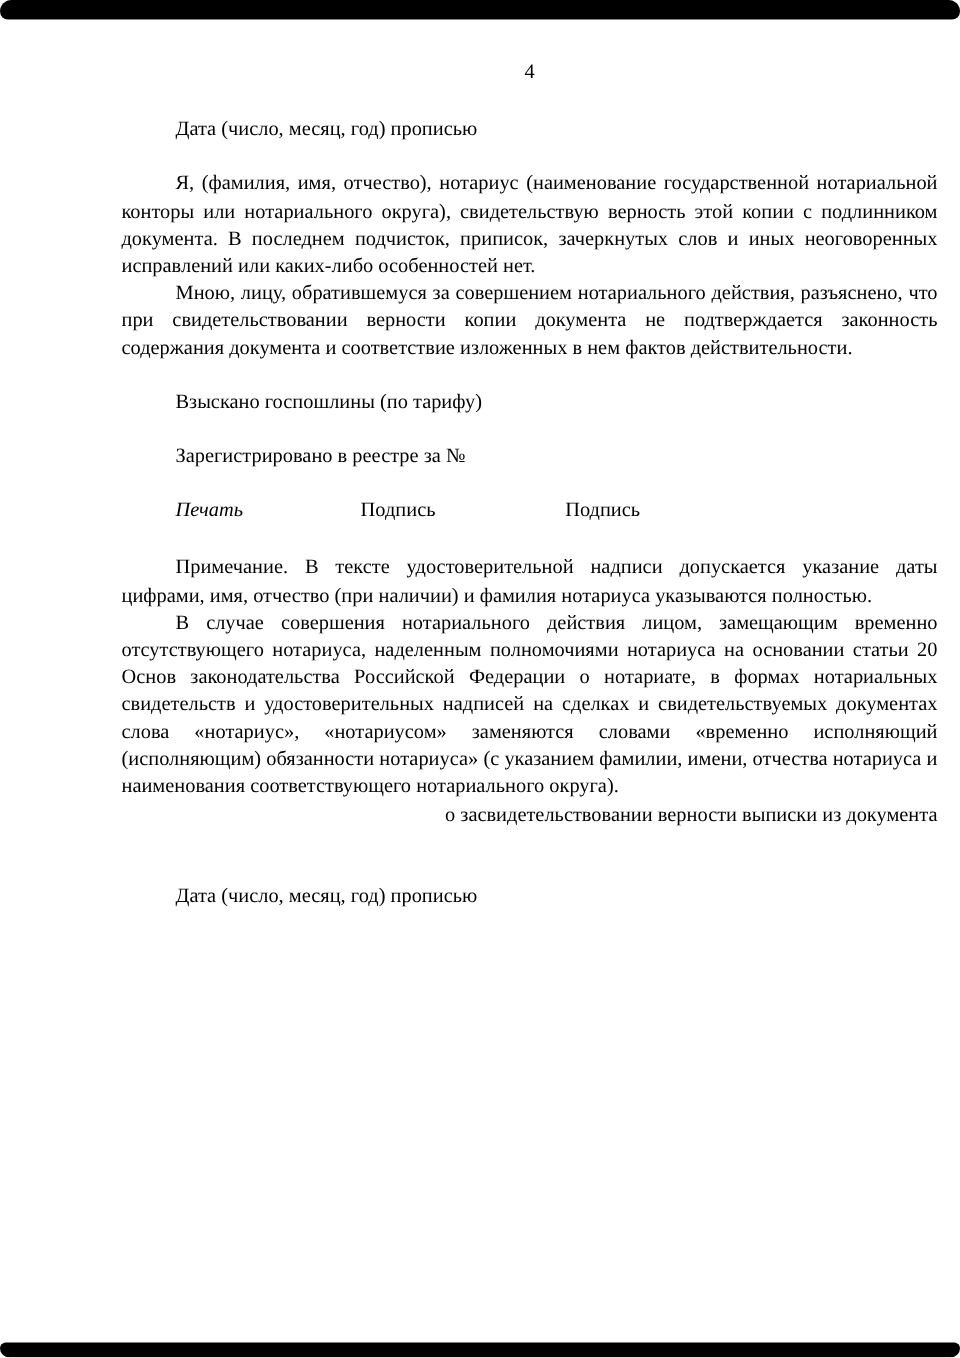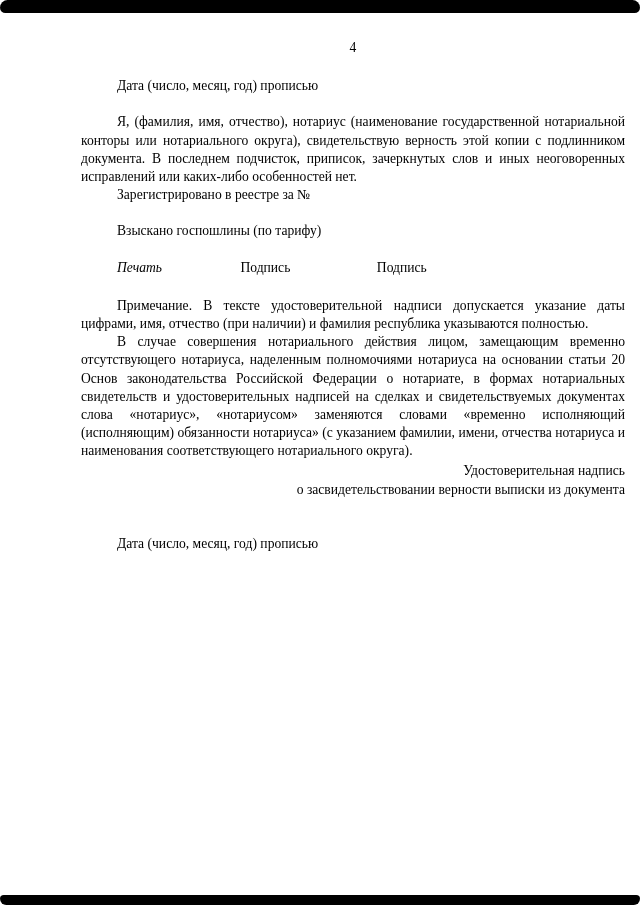--- a/index.html
+++ b/index.html
@@ -80,38 +80,38 @@
   <div class="edge-top"></div>
 
   <div class="content">
 
     <div class="page-number">4</div>
 
     <div class="line">Дата (число, месяц, год) прописью</div>
 
     <p class="para">Я, (фамилия, имя, отчество), нотариус (наименование государственной нотариальной конторы или нотариального округа), свидетельствую верность этой копии с подлинником документа. В последнем подчисток, приписок, зачеркнутых слов и иных неоговоренных исправлений или каких-либо особенностей нет.</p>
 
+    <p class="para gap-after">Мною, лицу, обратившемуся за совершением нотариального действия, разъяснено, что при свидетельствовании верности копии документа не подтверждается законность содержания документа и соответствие изложенных в нем фактов действительности.</p>
+
+    <div class="line">Взыскано госпошлины (по тарифу)</div>
 
     <div class="line">Зарегистрировано в реестре за №</div>
-
-    <div class="line">Взыскано госпошлины (по тарифу)</div>
 
     <div class="sign-row">
       <span class="cell-1">Печать</span>
       <span class="cell-2">Подпись</span>
       <span class="cell-3">Подпись</span>
     </div>
 
-    <p class="para">Примечание. В тексте удостоверительной надписи допускается указание даты цифрами, имя, отчество (при наличии) и фамилия республика указываются полностью.</p>
+    <p class="para">Примечание. В тексте удостоверительной надписи допускается указание даты цифрами, имя, отчество (при наличии) и фамилия нотариуса указываются полностью.</p>
 
     <p class="para">В случае совершения нотариального действия лицом, замещающим временно отсутствующего нотариуса, наделенным полномочиями нотариуса на основании статьи 20 Основ законодательства Российской Федерации о нотариате, в формах нотариальных свидетельств и удостоверительных надписей на сделках и свидетельствуемых документах слова «нотариус», «нотариусом» заменяются словами «временно исполняющий (исполняющим) обязанности нотариуса» (с указанием фамилии, имени, отчества нотариуса и наименования соответствующего нотариального округа).</p>
 
 
     <div class="right-block">
-      <div>Удостоверительная надпись</div>
       <div>о засвидетельствовании верности выписки из документа</div>
     </div>
 
 
     <div class="line">Дата (число, месяц, год) прописью</div>
 
   </div>
 
   <div class="edge-bottom"></div>
 </div>

